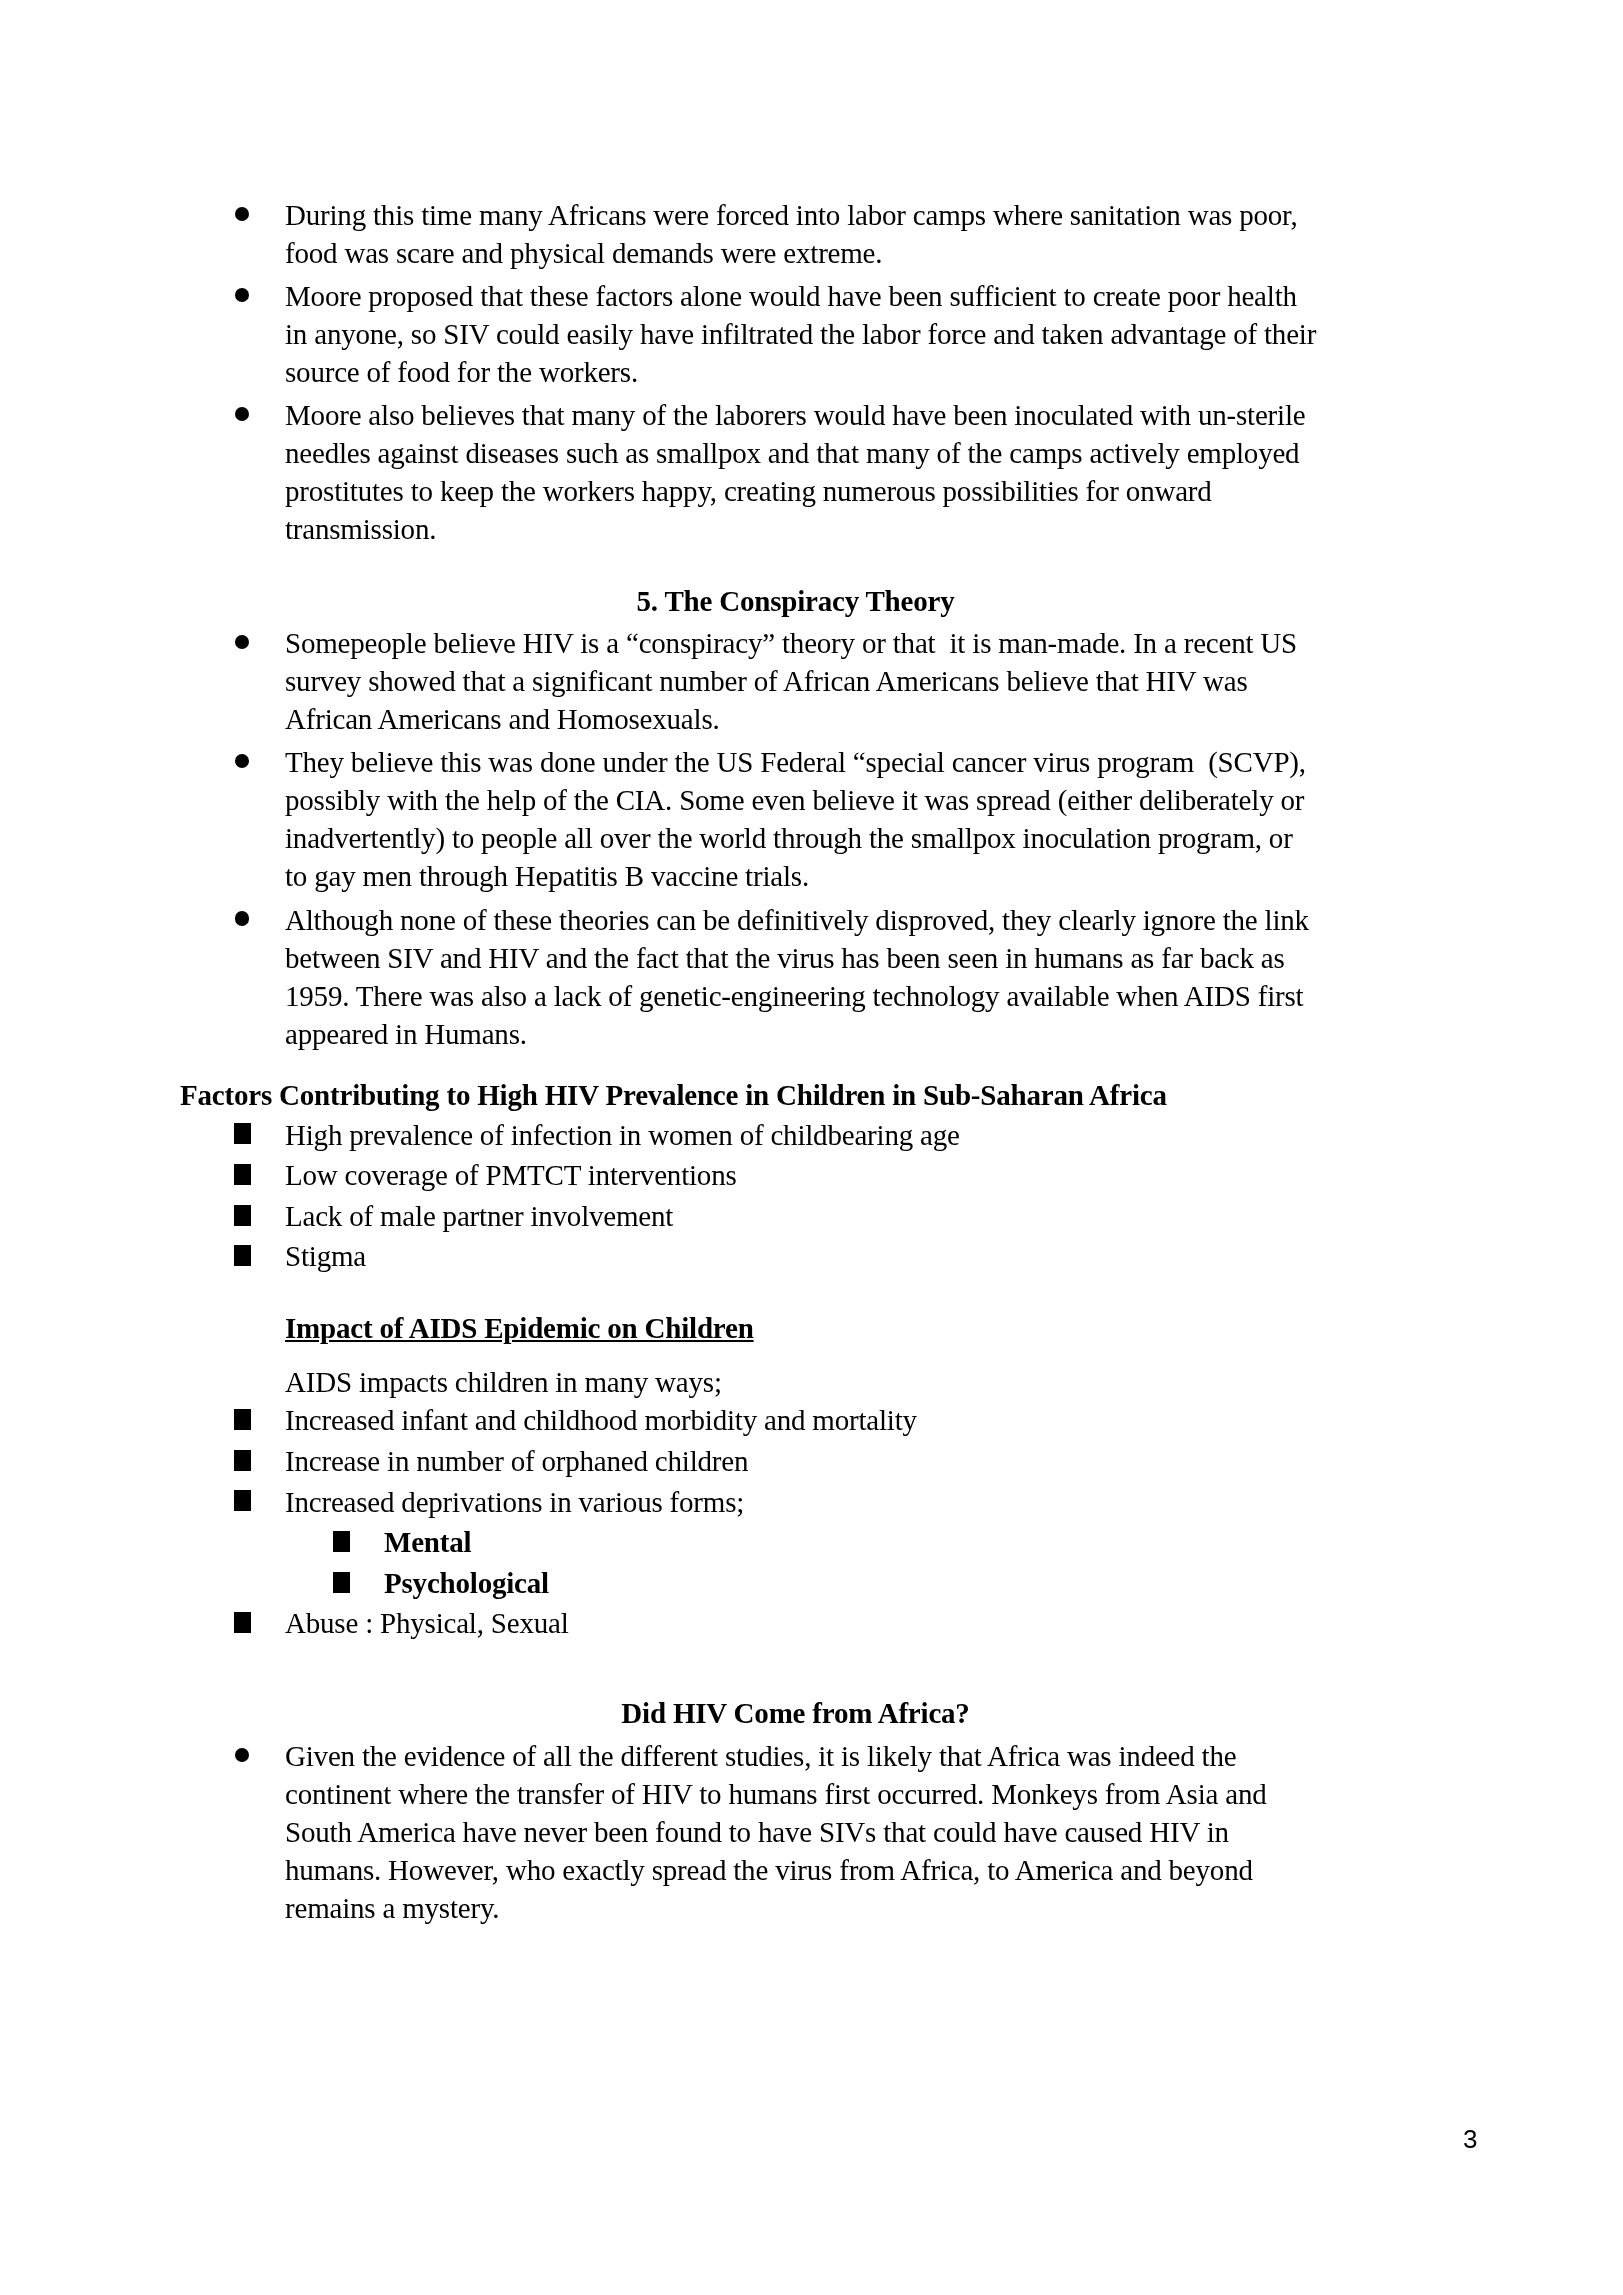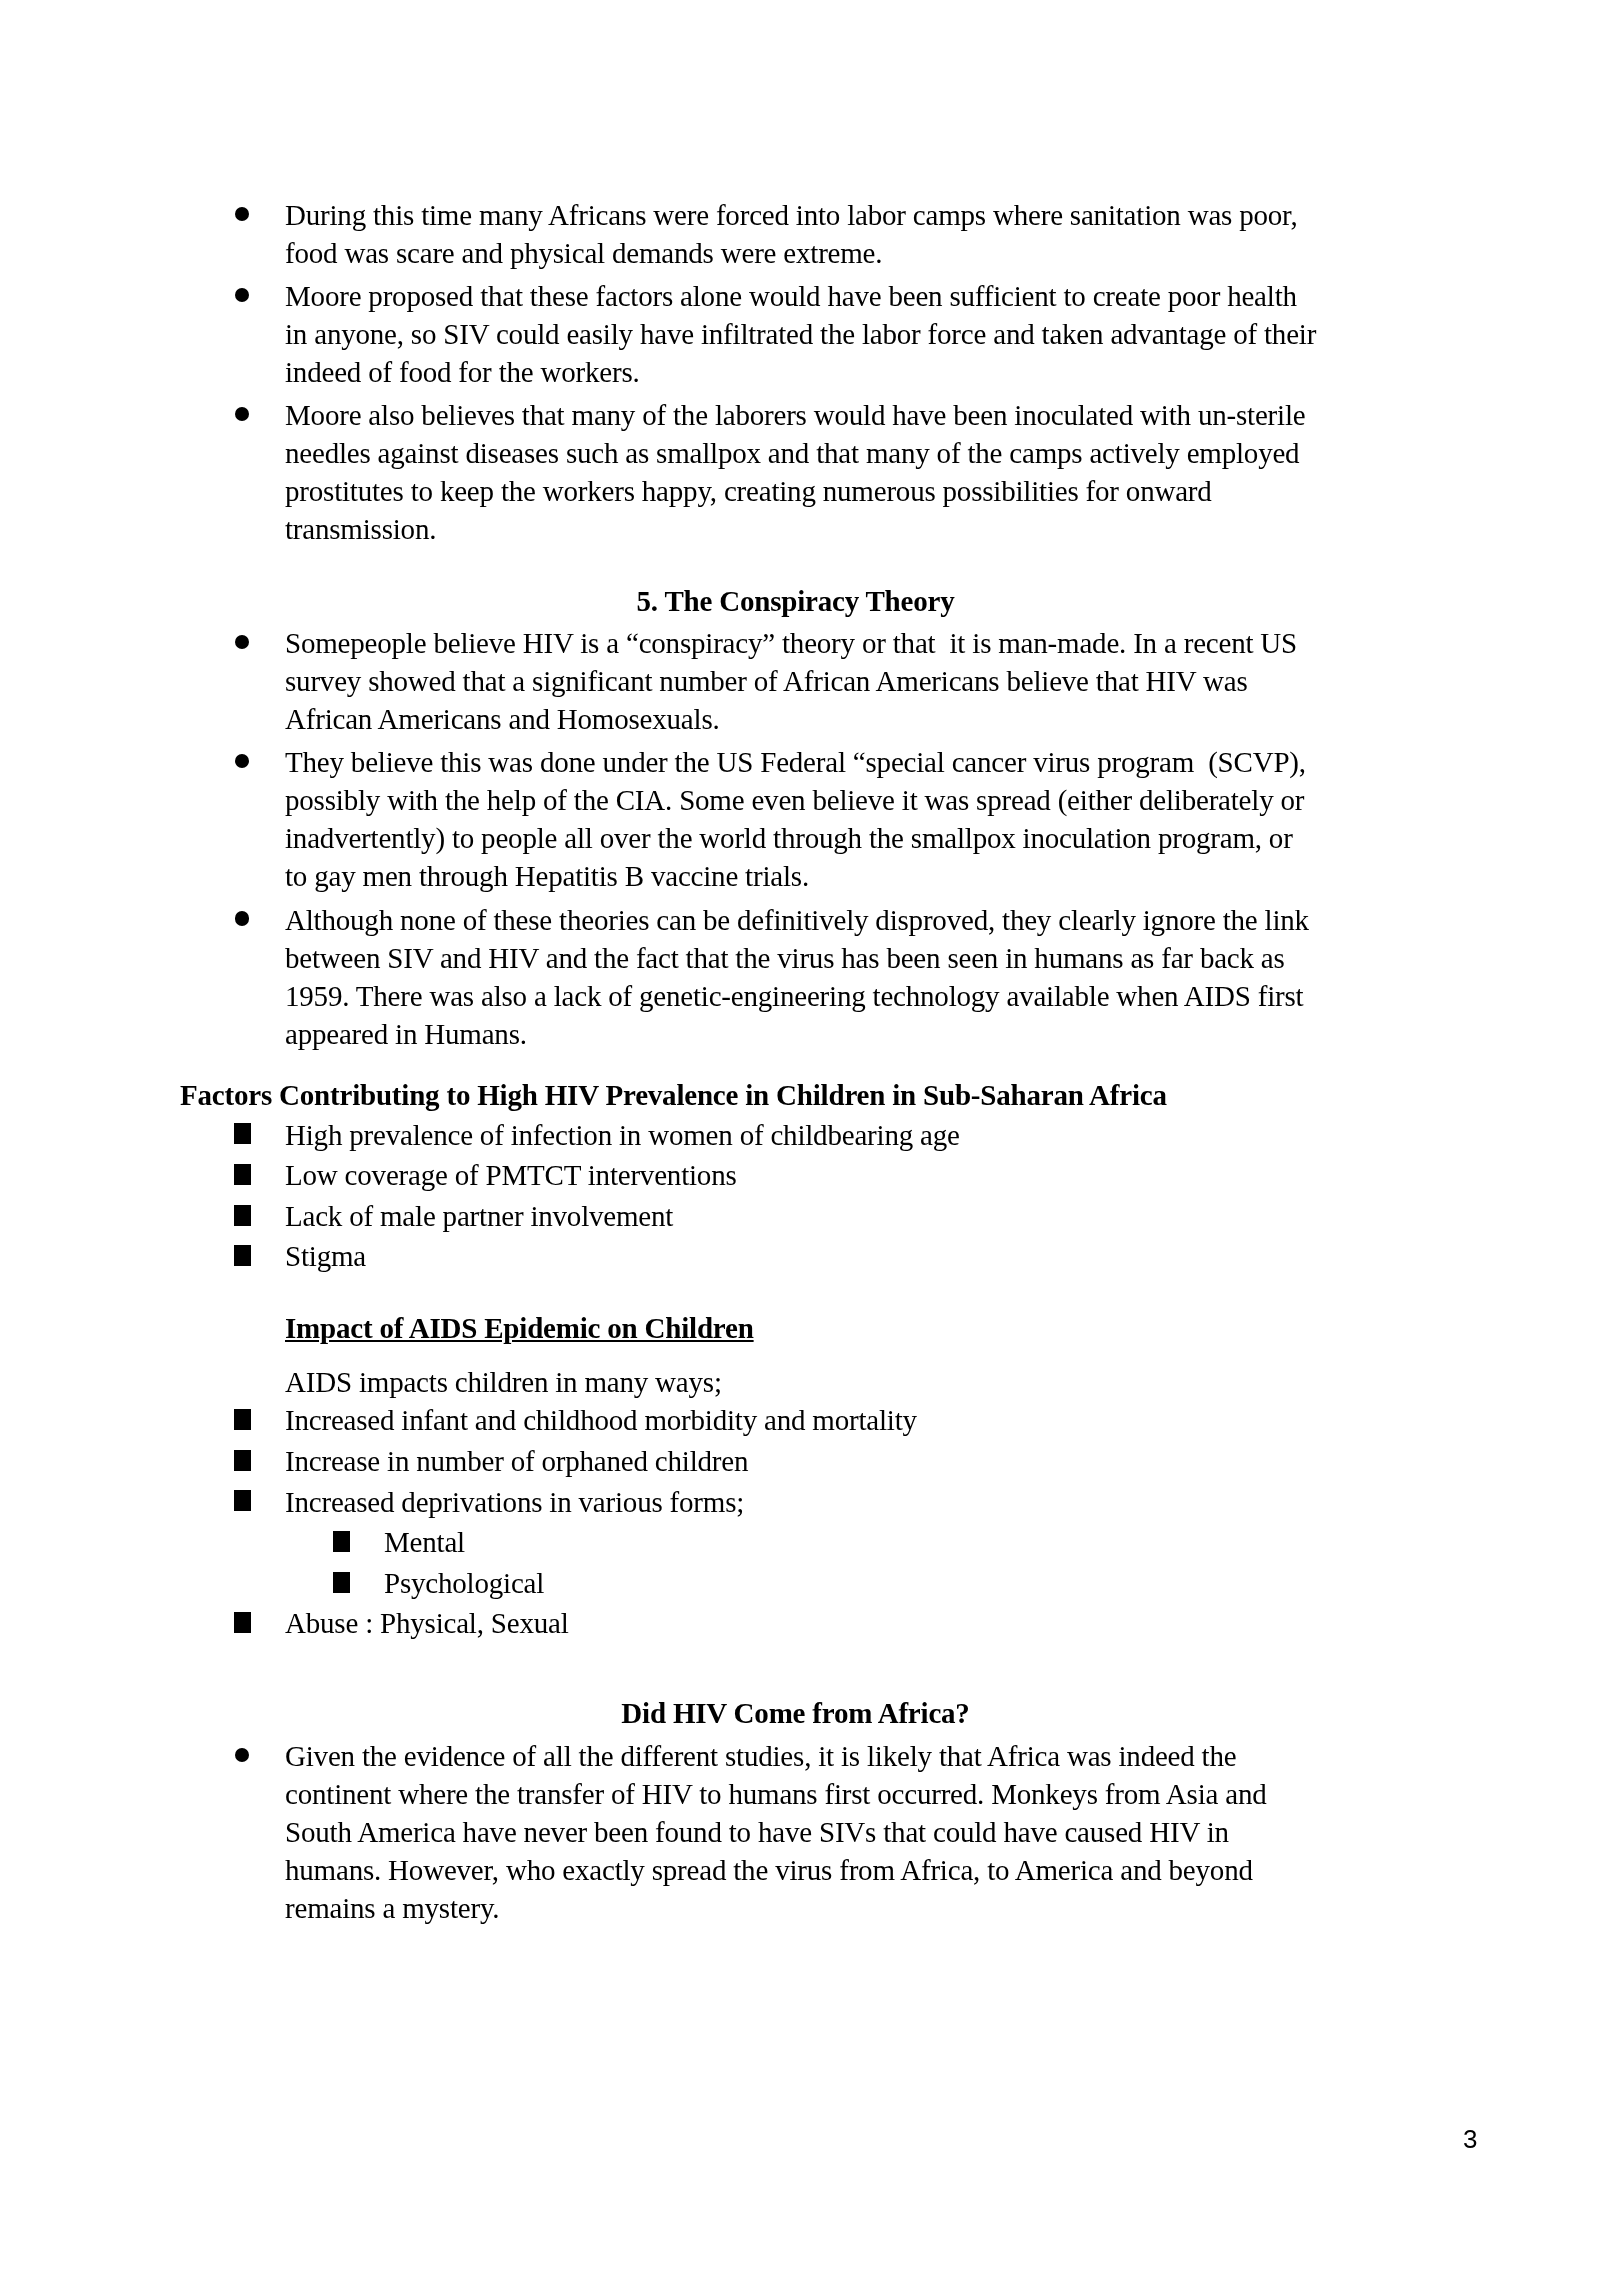--- a/index.html
+++ b/index.html
@@ -49,20 +49,21 @@
     top: 7.9px;
     width: 17px;
     height: 21px;
     background: #000;
   }
   
   .subitem {
     position: relative;
     padding-left: 204px;
     margin: 0 0 2.6px 0;
+    font-weight: bold;
   }
   .subitem .marker-sq { left: 153px; }
   
   .h-center { font-weight: bold; text-align: center; }
   .h-left   { font-weight: bold; }
   .h-indent { font-weight: bold; padding-left: 105px; }
   #h-conspiracy { margin: 34px 0 3.9px 0; }
   #h-factors    { margin: 23.6px 0 1.3px 0; }
   #h-impact     { margin: 34px 0 16px 0; text-decoration: underline; }
   #h-africa     { margin: 52px 0 5.2px 0; }
@@ -87,21 +88,21 @@
     <div class="para">
       <span class="marker-round"></span>
       <div class="ln">During this time many Africans were forced into labor camps where sanitation was poor,</div>
       <div class="ln">food was scare and physical demands were extreme.</div>
     </div>
 
     <div class="para">
       <span class="marker-round"></span>
       <div class="ln">Moore proposed that these factors alone would have been sufficient to create poor health</div>
       <div class="ln">in anyone, so SIV could easily have infiltrated the labor force and taken advantage of their</div>
-      <div class="ln">indeed of food for the workers.</div>
+      <div class="ln">source of food for the workers.</div>
     </div>
 
     <div class="para">
       <span class="marker-round"></span>
       <div class="ln">Moore also believes that many of the laborers would have been inoculated with un-sterile</div>
       <div class="ln">needles against diseases such as smallpox and that many of the camps actively employed</div>
       <div class="ln">prostitutes to keep the workers happy, creating numerous possibilities for onward</div>
       <div class="ln">transmission.</div>
     </div>
 

